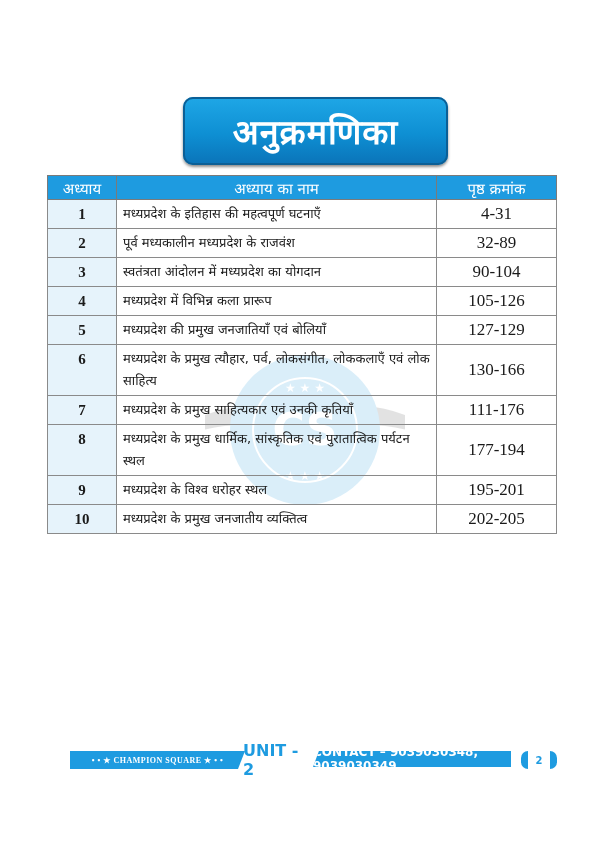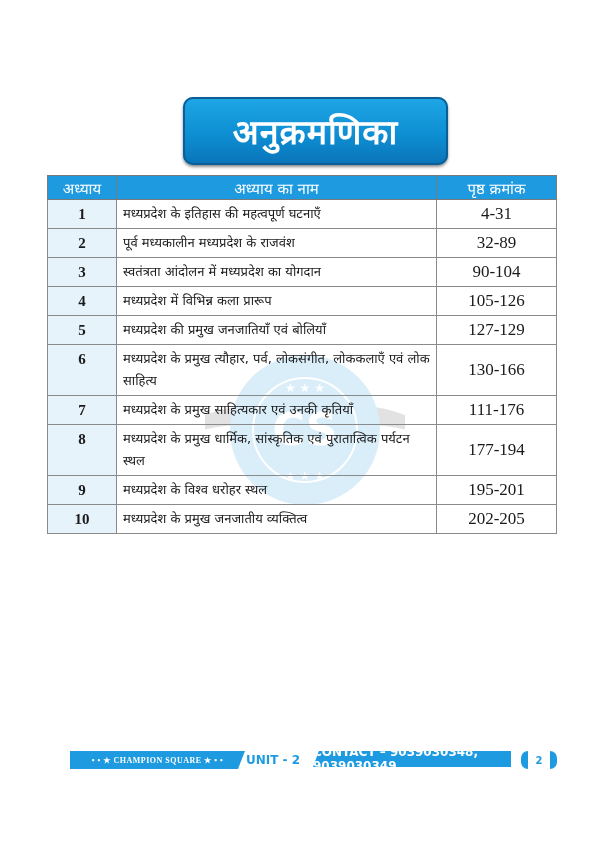--- a/index.html
+++ b/index.html
@@ -40,21 +40,21 @@
   .footer { position:absolute; left:38px; top:751px; width:525px; height:20px; }
   .f-left {
     position:absolute; left:0; top:0; width:175px; height:18px; background:#1e9be0;
     clip-path: polygon(0 0, 100% 0, 96% 100%, 0 100%);
     color:#fff; font-size:8px; font-weight:bold; display:flex; align-items:center; justify-content:center;
     letter-spacing:0.5px;
     margin-left:32px;
   }
   .f-unit {
     position:absolute; left:205px; top:0; height:18px; width:60px; color:#1e9be0;
-    font-family:"DejaVu Sans", sans-serif; font-weight:bold; font-size:12px;
+    font-family:"DejaVu Sans", sans-serif; font-weight:bold; font-size:16px;
     display:flex; align-items:center; justify-content:center;
   }
   .f-contact {
     position:absolute; left:275px; top:0; width:198px; height:16px; background:#1e9be0;
     clip-path: polygon(3% 0, 100% 0, 100% 100%, 0 100%);
     color:#fff; font-family:"DejaVu Sans", sans-serif; font-weight:bold; font-size:12px;
     display:flex; align-items:center; justify-content:center;
   }
   .f-page-l { position:absolute; left:483px; top:0; width:7px; height:18px; background:#1e9be0; border-radius:9px 0 0 9px; }
   .f-page-num { position:absolute; left:492px; top:0; width:18px; height:18px; color:#1e9be0; font-family:"DejaVu Sans", sans-serif; font-weight:bold; font-size:10px; display:flex; align-items:center; justify-content:center; }

